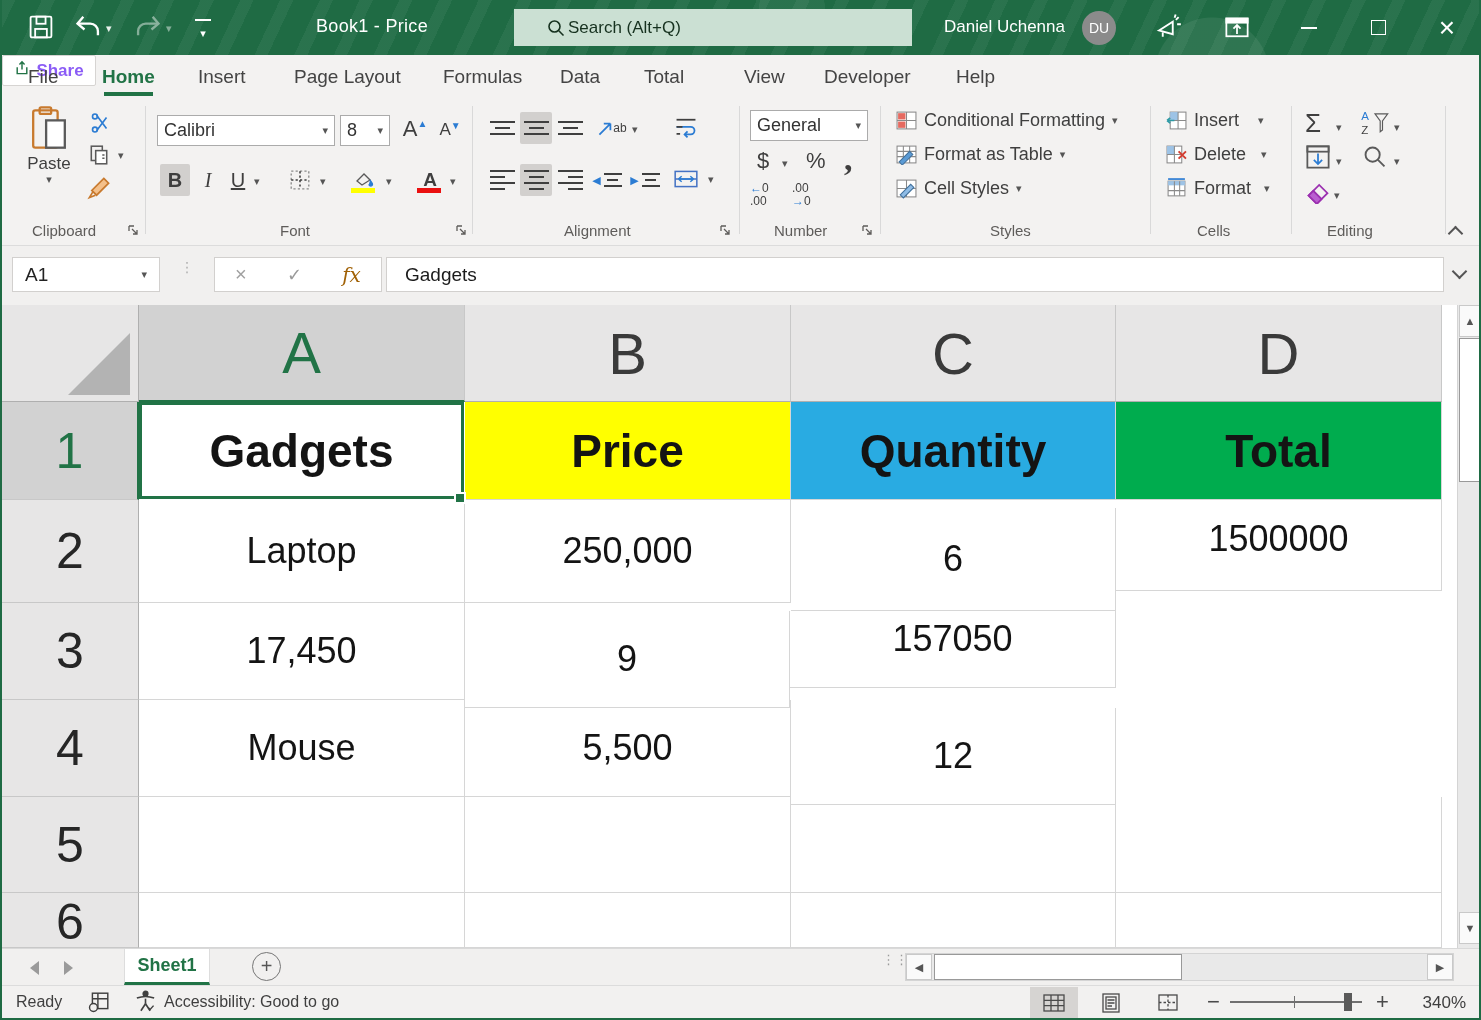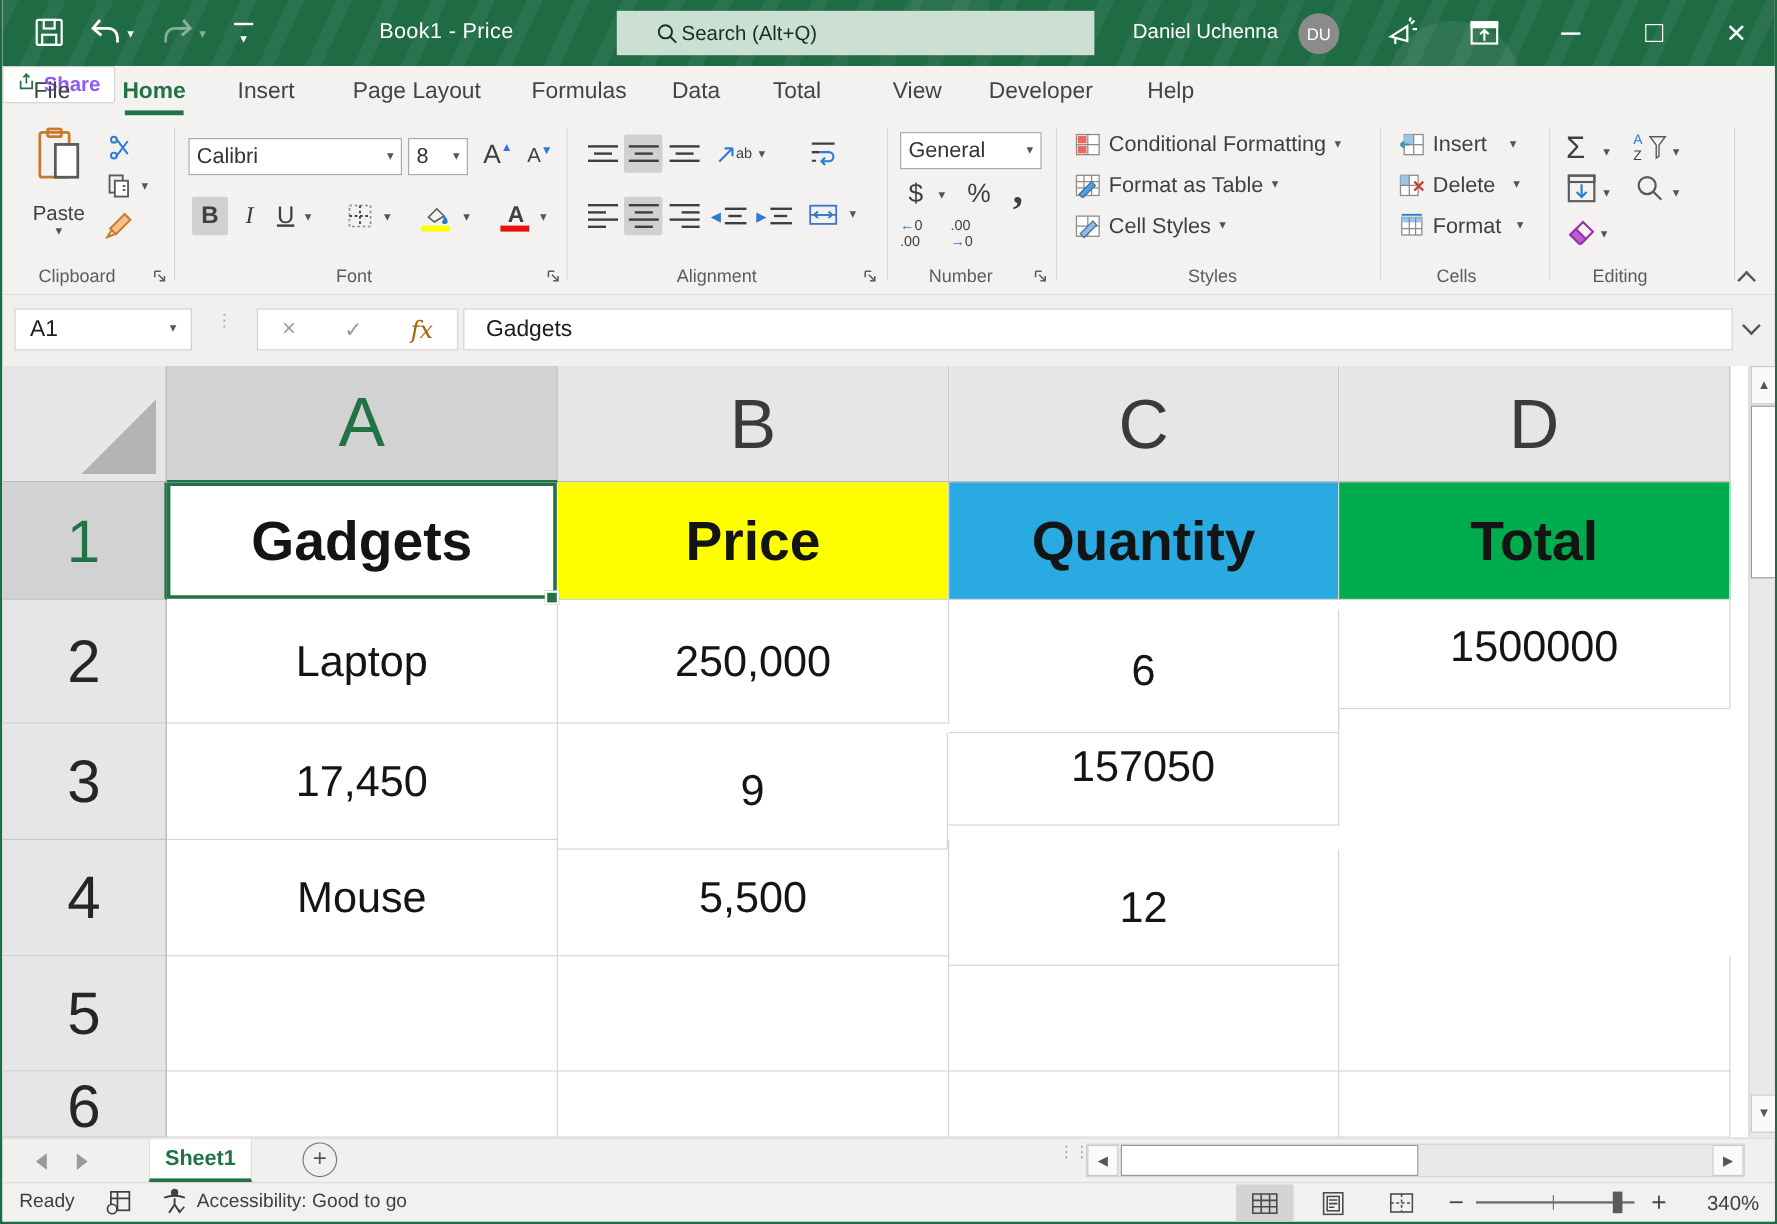--- a/index.html
+++ b/index.html
@@ -184,21 +184,21 @@
     <div class="vsep" style="left:1148px"></div>
       <div class="vsep" style="left:1289px"></div>
     <div class="vsep" style="left:1443px"></div>
 
     <div class="rbtn bigbtn" style="left:16px;top:8px;width:62px;height:100px">
       <svg width="38" height="46" viewBox="0 0 26 32" fill="none" stroke-width="1.6">
         <rect x="2" y="3" width="17" height="26" rx="1.5" stroke="#C87A2E"></rect>
         <rect x="6.5" y="1" width="8" height="4.5" rx="1" stroke="#C87A2E"></rect>
         <rect x="11" y="10" width="13" height="19" fill="#FFF" stroke="#5A5A5A"></rect>
       </svg>
-      <span style="font-size:17px;margin-top:16px">Paste</span>
+      <span style="font-size:17px;margin-top:2px">Paste</span>
       <span class="dd">▾</span>
     </div>
     <div class="rbtn" style="left:84px;top:12px;width:30px;height:26px">
       <svg width="22" height="22" viewBox="0 0 20 20" fill="none" stroke="#2B7CD3" stroke-width="1.5">
         <path d="M6 3 L15 15 M6 17 L15 5"></path>
           <circle cx="4.5" cy="16" r="2.2"></circle>
           <circle cx="4.5" cy="4" r="2.2"></circle>
       </svg>
     </div>
     <div class="rbtn" style="left:82px;top:44px;width:30px;height:26px">

